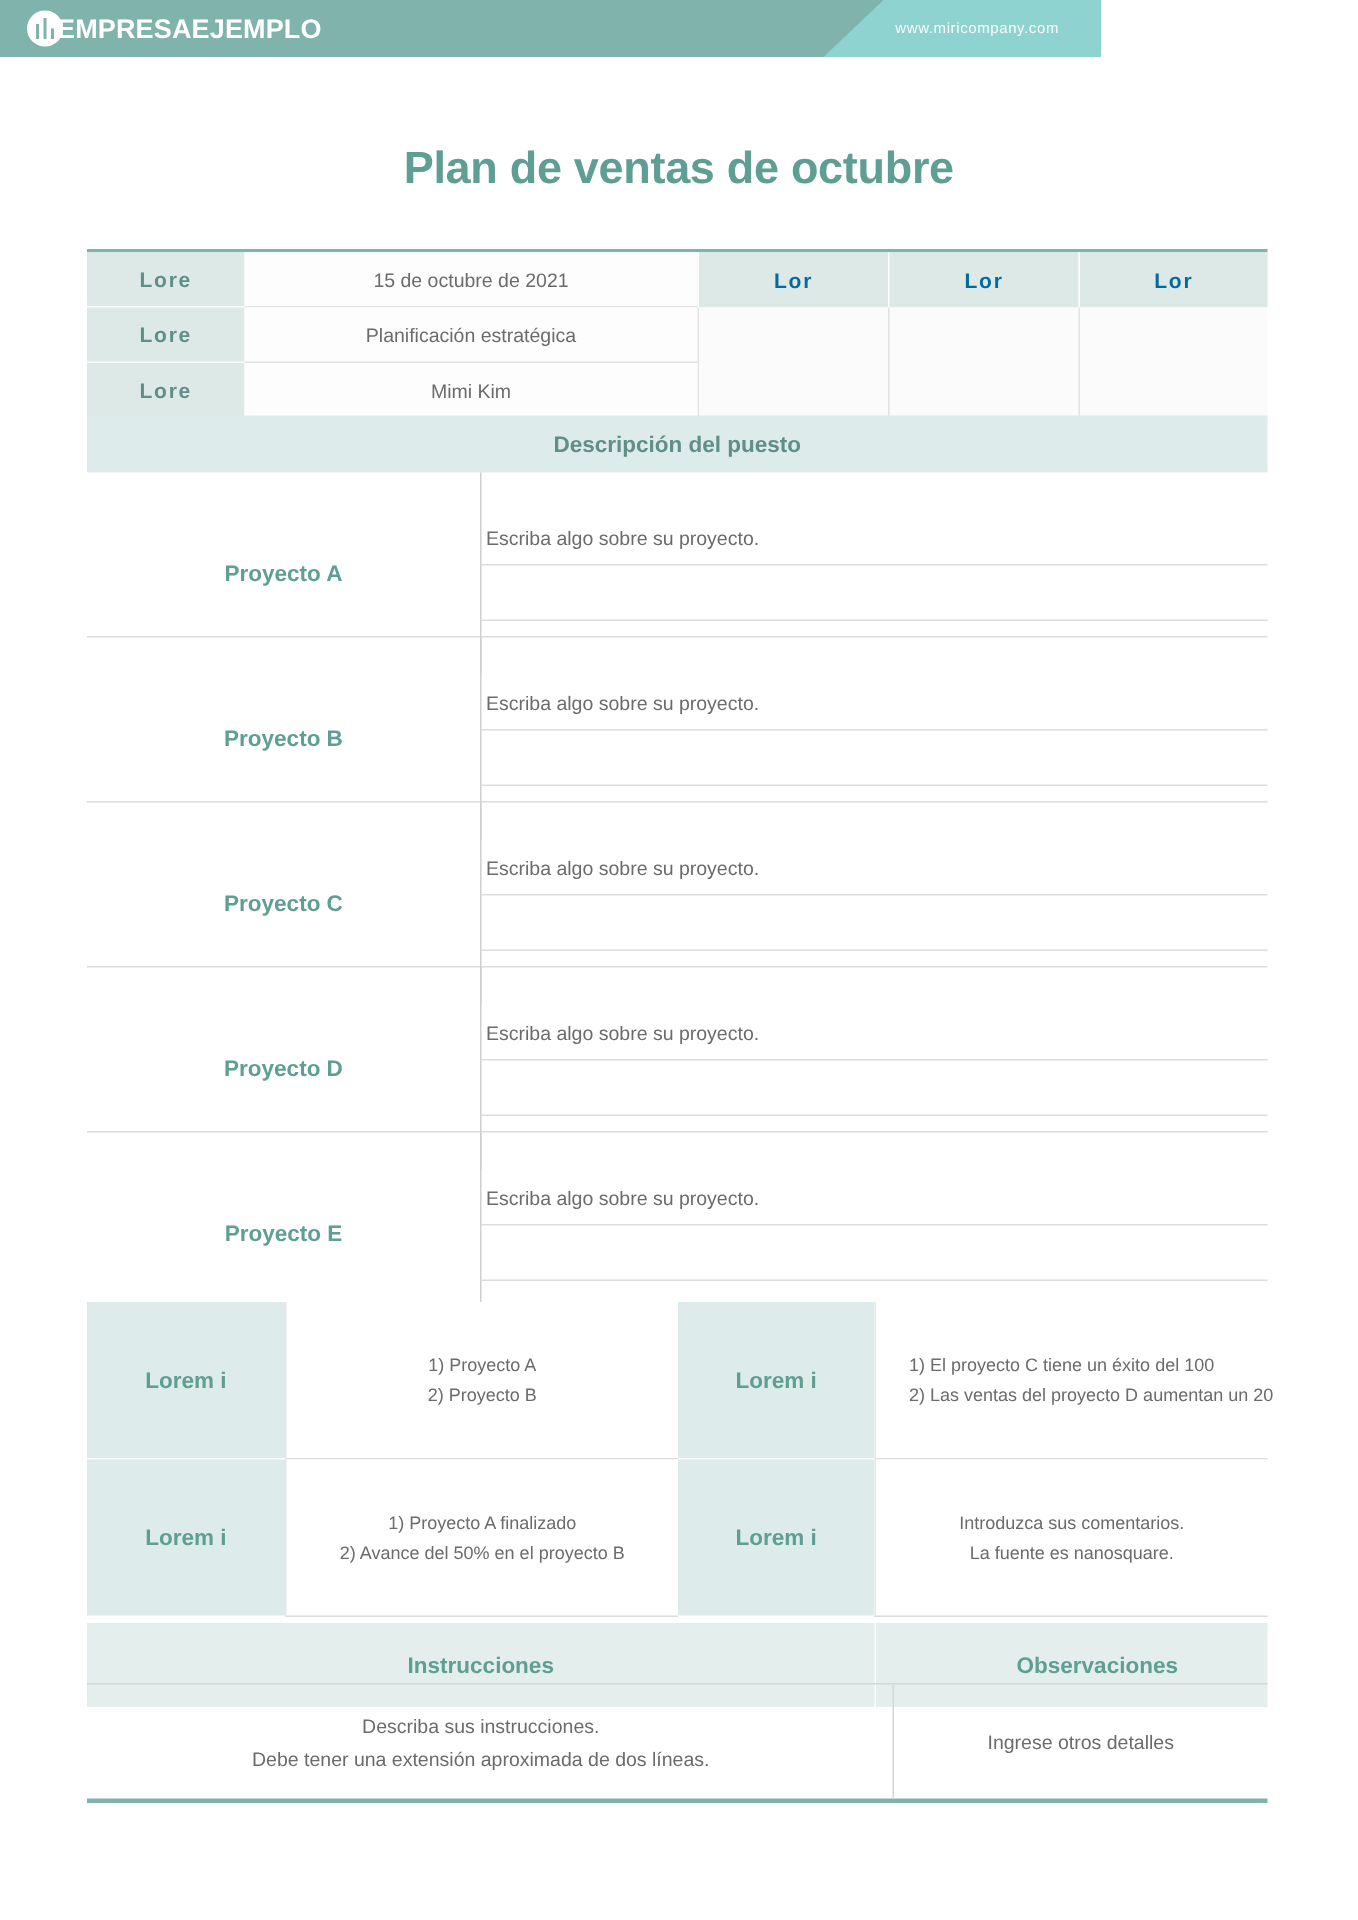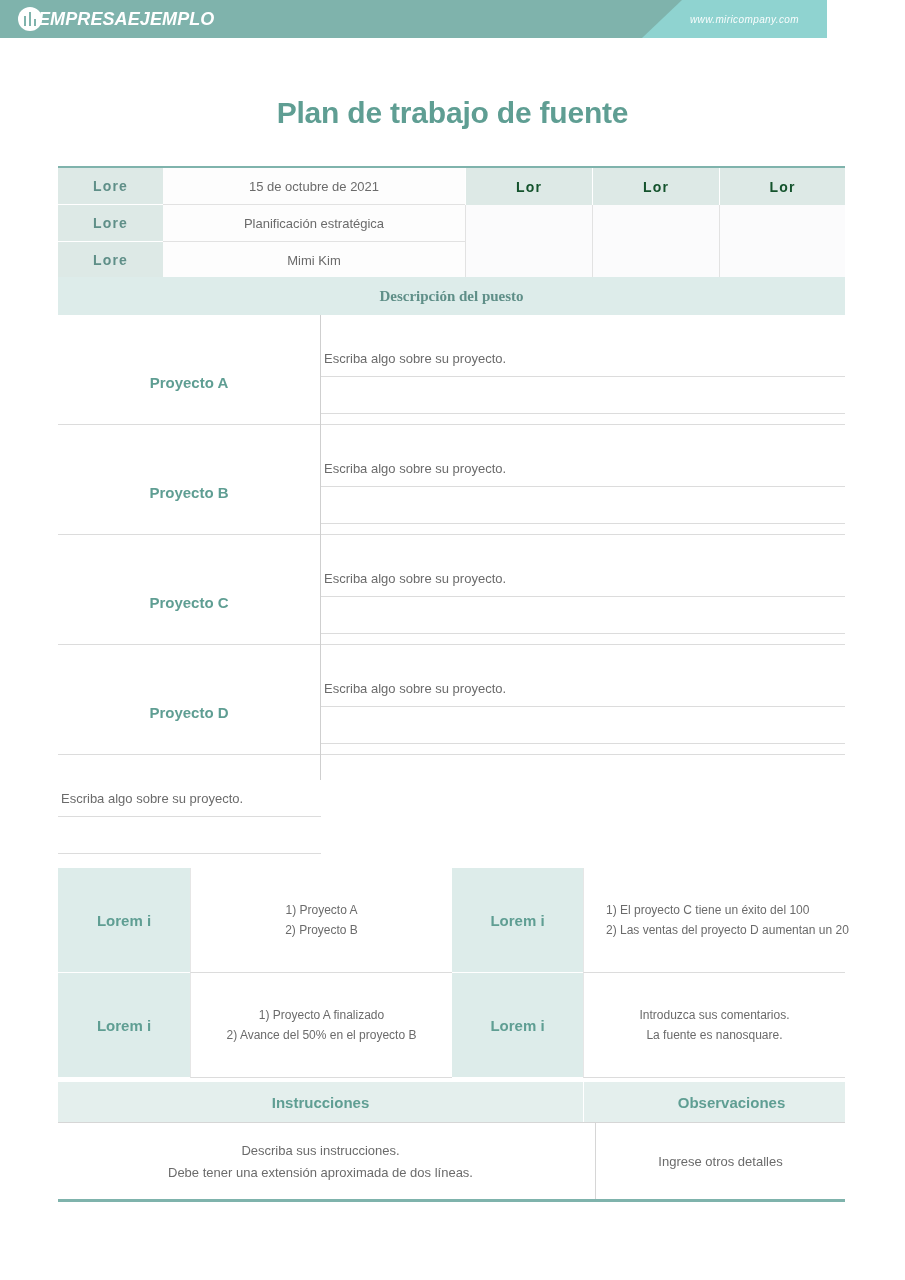--- a/index.html
+++ b/index.html
@@ -8,24 +8,23 @@
     width: 905px;
     height: 1280px;
     background: #ffffff;
     font-family: "Liberation Sans", sans-serif;
     overflow: hidden;
   }
 
   
   .header {
     position: relative;
-    width: 827px;
+    width: 734px;
     height: 38px;
     overflow: hidden;
-    font-style: italic;
   }
   .header-left {
     position: absolute;
     left: 0; top: 0;
     width: 905px; height: 38px;
     background: #7fb3ac;
     clip-path: polygon(0 0, 905px 0, 905px 0, 755px 0, 715px 38px, 0 38px);
   }
   .header-right {
     position: absolute;
@@ -126,21 +125,21 @@
     font-size: 14px;
     letter-spacing: 1.2px;
     border-bottom: 1px solid #ffffff;
   }
   .val-cell {
     background: #fdfdfd;
     border-bottom: 1px solid #e2e2e2;
   }
   .hdr-cell {
     background: #dde9e6;
-    color: #14532d;
+    color: #0369a1;
     font-weight: bold;
     font-size: 14px;
     letter-spacing: 1.2px;
     border-left: 1px solid #ffffff;
     text-align: right;
   }
   .blank-cell {
     background: #fbfbfc;
     border-left: 1px solid #e2e2e2;
     border-bottom: 1px solid #e2e2e2;
@@ -150,21 +149,20 @@
   .desc-band {
     top: 277px;
     height: 38px;
     background: #ddecea;
     display: flex;
     align-items: center;
     justify-content: center;
     color: #5f8f88;
     font-size: 15px;
     font-weight: bold;
-    font-family: Liberation Serif, serif;
   }
 
   
   .projects { top: 315px; }
   .proj-row {
     display: grid;
     grid-template-columns: 263px 524px;
     height: 110px;
     border-bottom: 1px solid #dcdcdc;
   }
@@ -224,21 +222,21 @@
     white-space: nowrap;
   }
   .lorem-val.overflow {
     align-items: flex-start;
     padding-left: 22px;
   }
 
   
   .foot-head {
     top: 1082px;
-    height: 40px;
+    height: 56px;
     display: grid;
     grid-template-columns: 525px 262px;
     background: #e4efed;
   }
   .foot-head > div {
     display: flex;
     align-items: center;
     justify-content: center;
     color: #5f9e93;
     font-size: 15px;
@@ -277,21 +275,21 @@
           <i></i>
           <i></i>
           <i></i>
         </span>
     </span>
     <span class="logo-text">EMPRESAEJEMPLO</span>
   </div>
   <div class="site-url">www.miricompany.com</div>
 </div>
 
-<div class="page-title">Plan de trabajo de fuente</div>
+<div class="page-title">Plan de ventas de octubre</div>
 
 <div class="sheet info-table">
   <div class="cell lbl-cell">Lore</div>
   <div class="cell val-cell">15 de octubre de 2021</div>
   <div class="cell hdr-cell">Lor</div>
   <div class="cell hdr-cell">Lor</div>
   <div class="cell hdr-cell">Lor</div>
 
   <div class="cell lbl-cell">Lore</div>
   <div class="cell val-cell">Planificación estratégica</div>
@@ -337,20 +335,21 @@
   <div class="proj-row">
     <div class="proj-label">Proyecto D</div>
     <div class="proj-lines">
       <div class="proj-line">Escriba algo sobre su proyecto.</div>
       <div class="proj-line"></div>
       <div class="proj-line"></div>
     </div>
   </div>
 
   <div class="proj-row">
+    <div class="proj-label">Proyecto E</div>
     <div class="proj-lines">
       <div class="proj-line">Escriba algo sobre su proyecto.</div>
       <div class="proj-line"></div>
       <div class="proj-line"></div>
     </div>
   </div>
 
 </div>
 
 <div class="sheet lorem-grid">

